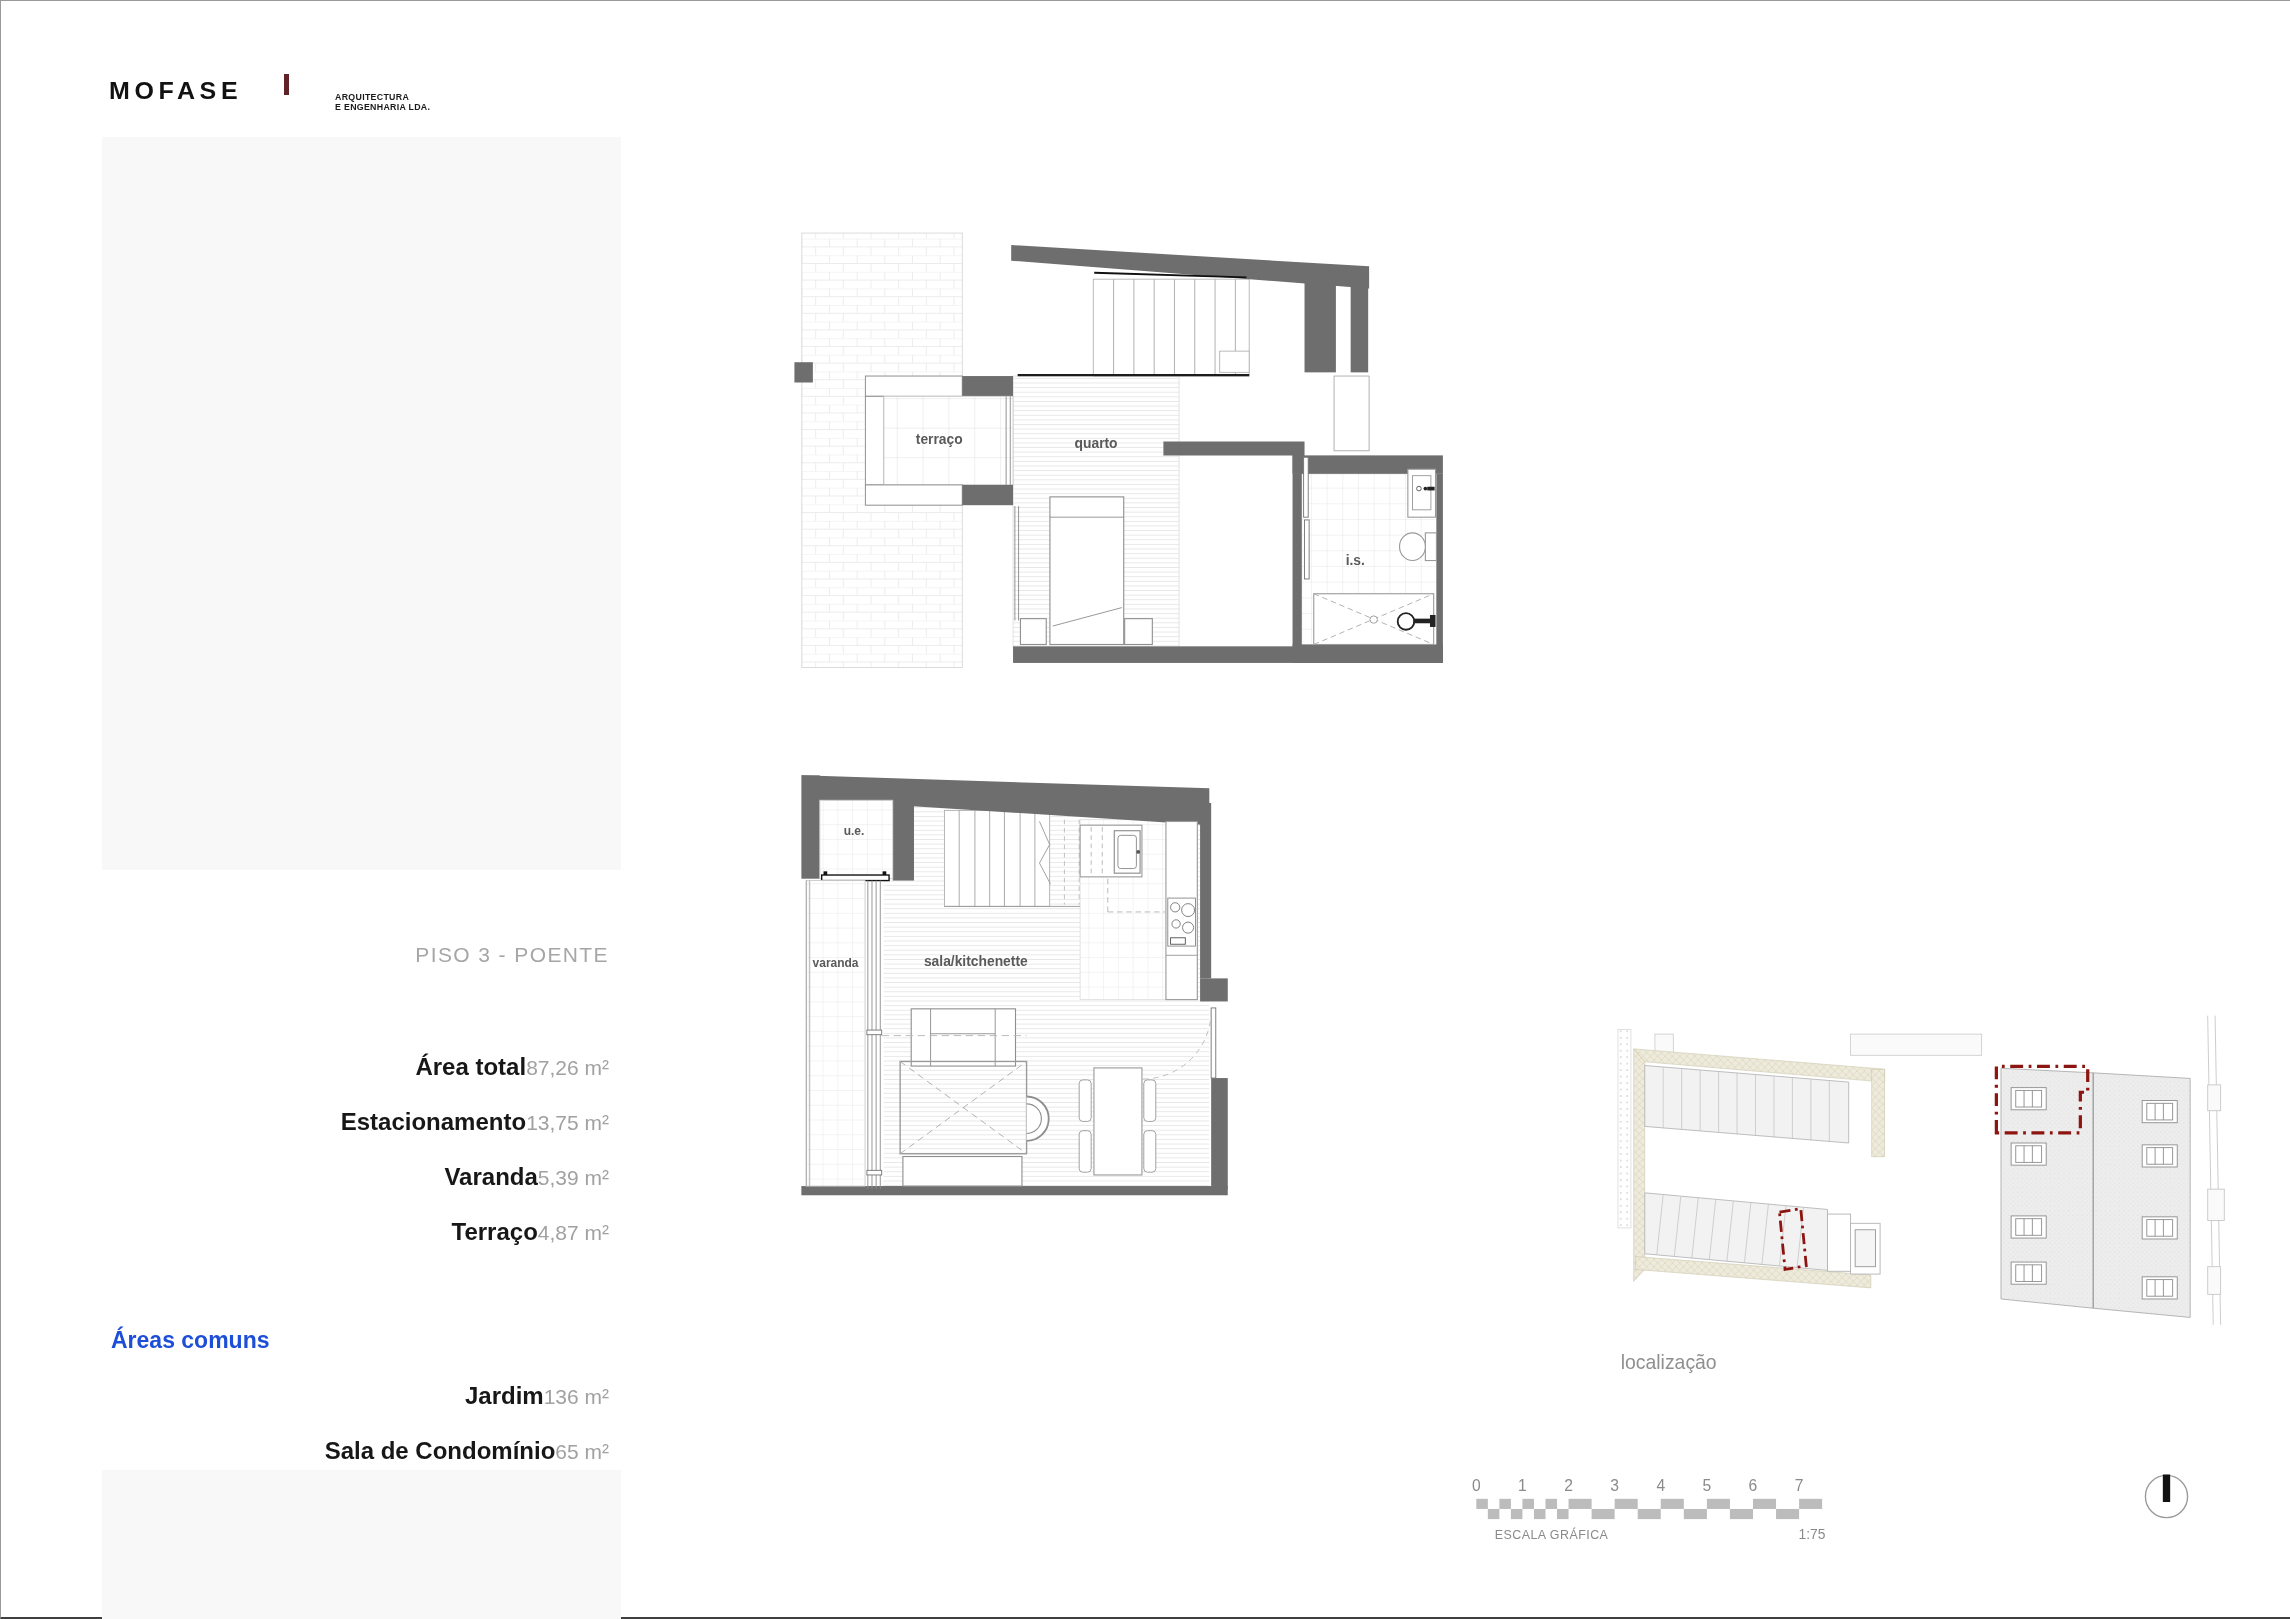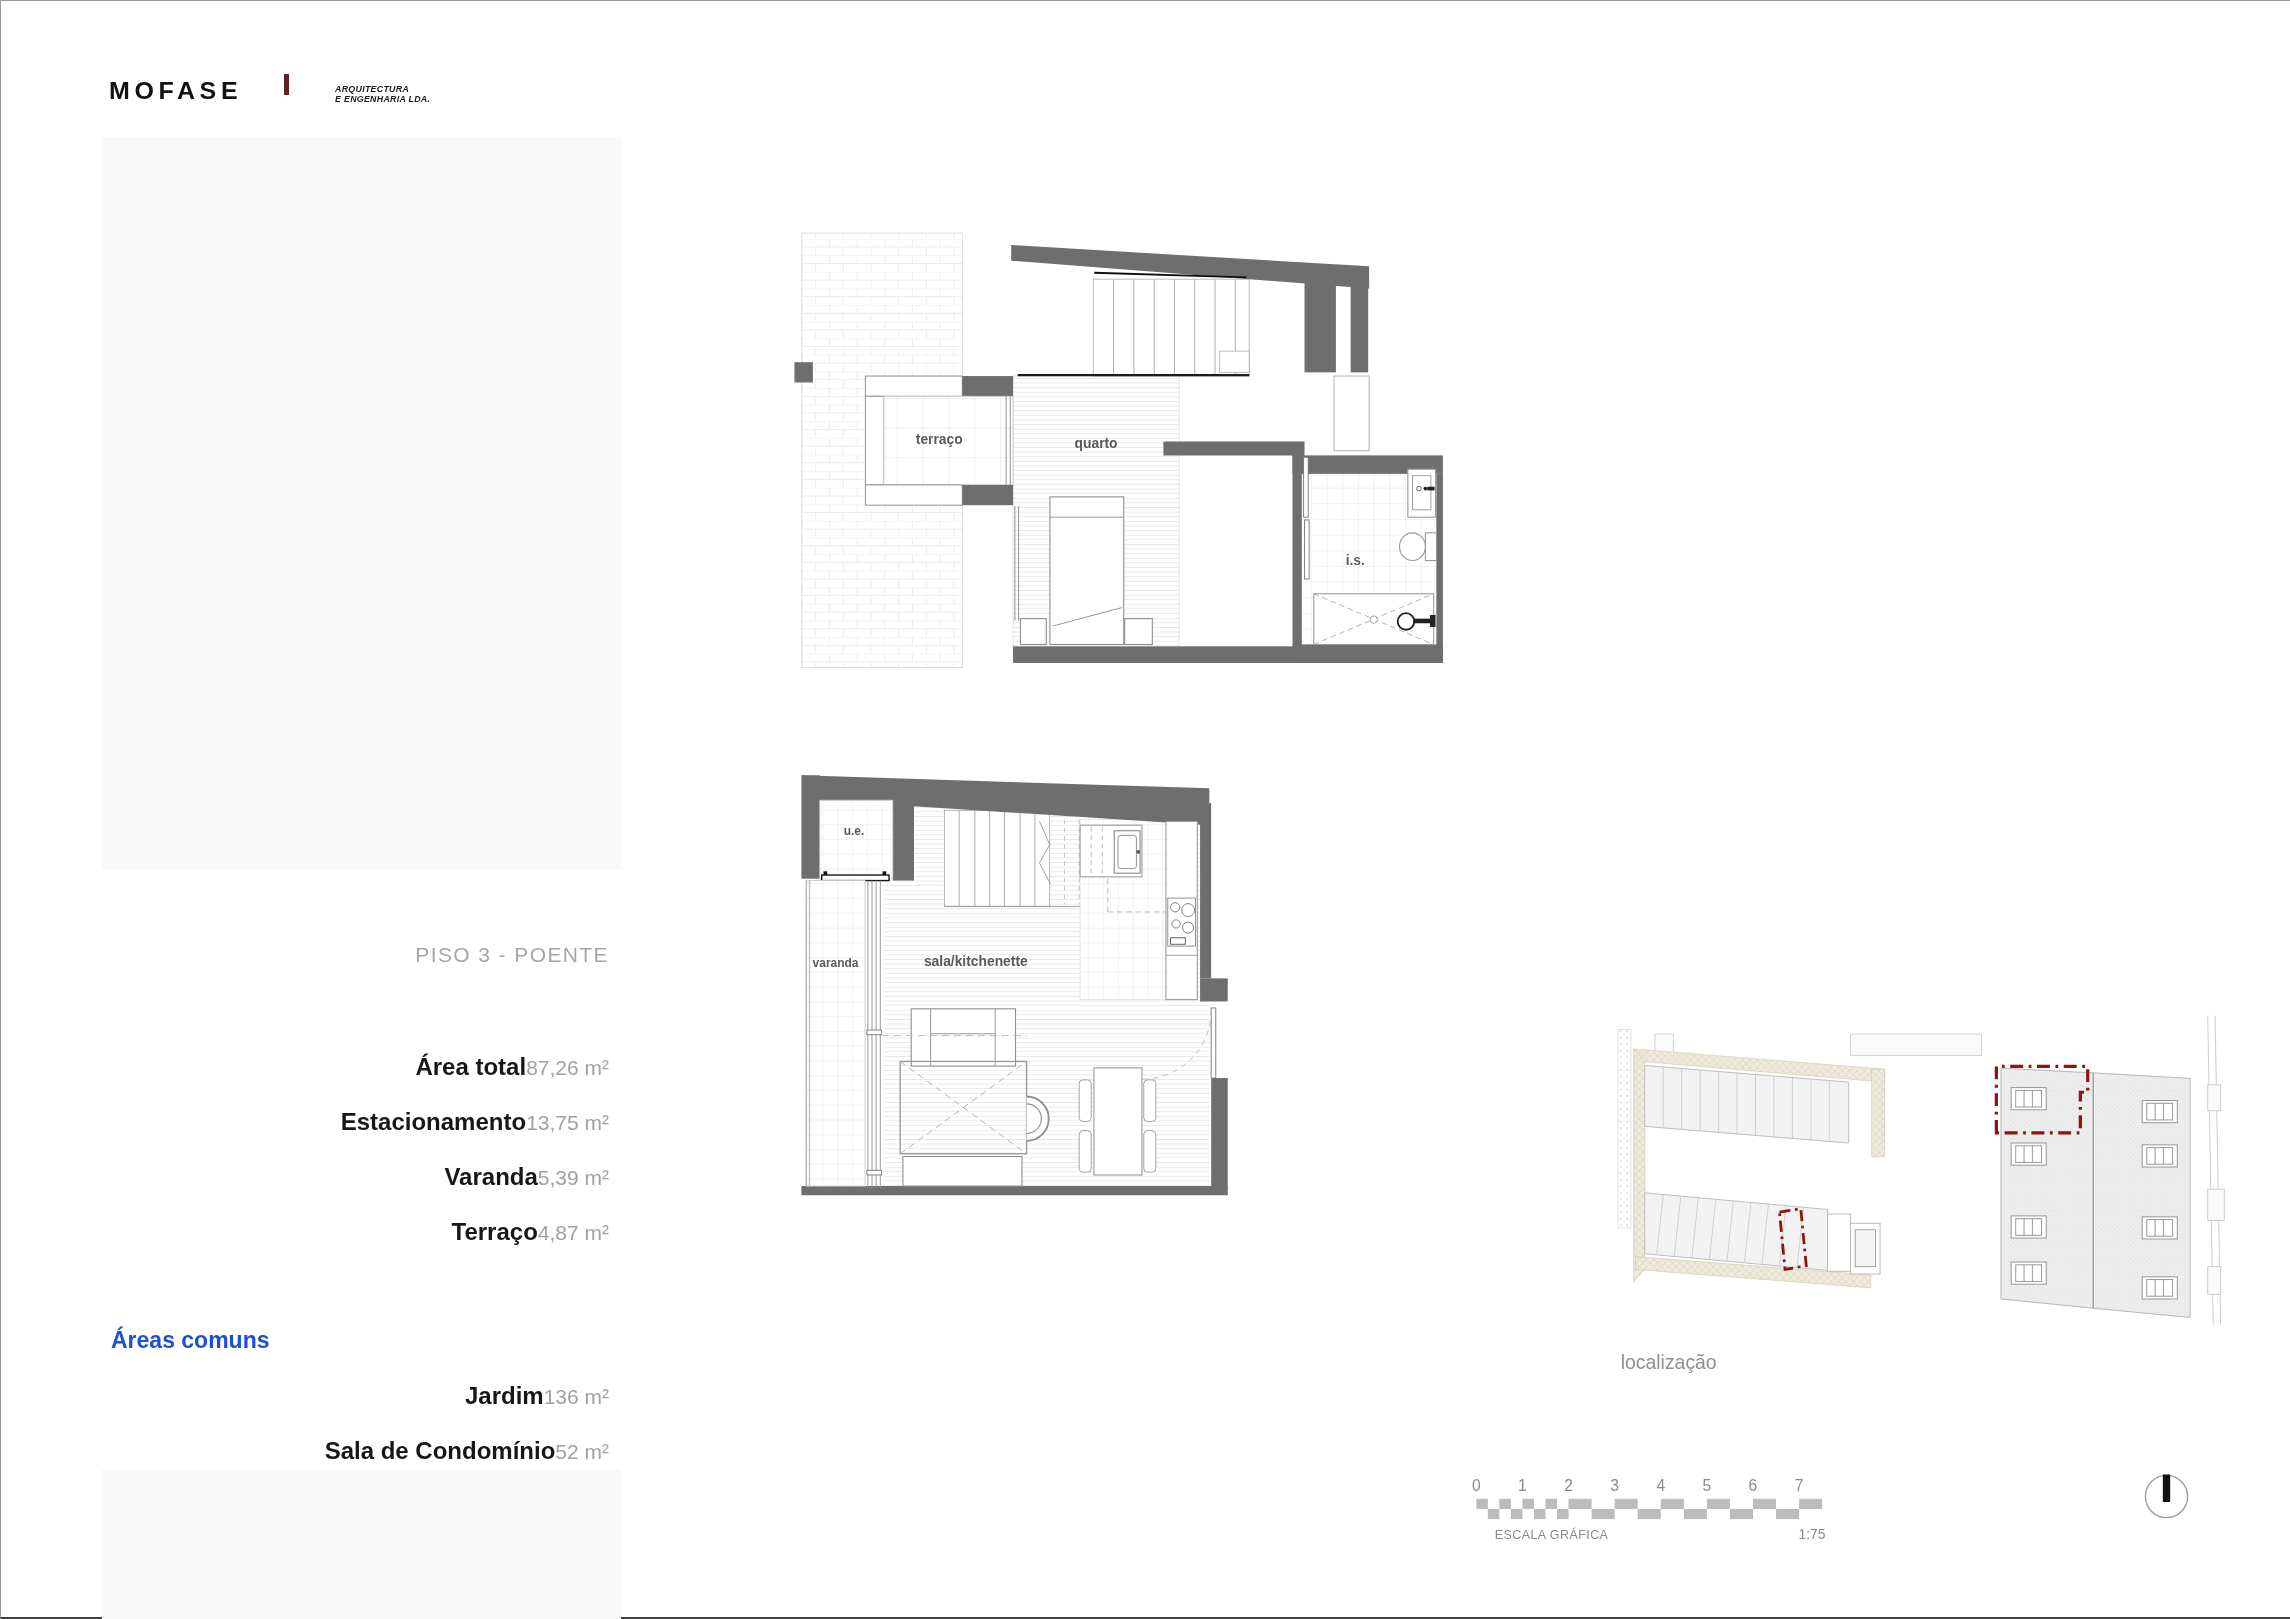--- a/index.html
+++ b/index.html
@@ -7,21 +7,21 @@
         font-family:"Liberation Sans", sans-serif;overflow:hidden;}
   .page-frame{position:absolute;inset:0;border-top:1.8px solid #9a9a9a;
         border-left:1.8px solid #9a9a9a;border-right:1.8px solid #a5a5a5;
         border-bottom:3.7px solid #3f3f3f;pointer-events:none;}
   .abs{position:absolute;}
   
   .logo{left:109px;top:78px;display:flex;align-items:flex-start;gap:40px;}
   .brand{font-size:25px;font-weight:bold;letter-spacing:4.6px;color:#121212;
          line-height:24px;transform:scaleY(.95);}
   .logo-tick{width:4.6px;height:21px;background:#5e2227;margin:-3.7px 6.5px 0 1.8px;}
-  .tagline{display:flex;flex-direction:column;justify-content:flex-start;margin-top:7px;font-style:italic;}
+  .tagline{display:flex;flex-direction:column;justify-content:flex-start;margin-top:15px;}
   .tagline span{font-size:8.8px;font-weight:bold;letter-spacing:0.3px;color:#1a1a1a;line-height:9.7px;}
   
   .panel{background:#f8f8f8;}
   
   .titleblock{left:111px;top:936px;width:498px;}
   .title-row{display:flex;justify-content:space-between;align-items:baseline;}
   .unit-title{font-size:51px;font-weight:bold;color:#161616;letter-spacing:0;}
   .unit-fraction{font-size:40px;color:#9c9c9c;}
   .unit-floor{text-align:right;font-size:21px;color:#a6a6a6;letter-spacing:1.4px;margin-top:7.4px;}
   
@@ -79,21 +79,21 @@
   </div>
 
   <div class="abs commons">
     <div class="commons-title">Áreas comuns</div>
     <div class="arow">
       <span class="alabel">Jardim</span>
       <span class="avalue">136 m²</span>
     </div>
     <div class="arow">
       <span class="alabel">Sala de Condomínio</span>
-      <span class="avalue">52 m²</span>
+      <span class="avalue">65 m²</span>
     </div>
   </div>
 
   <svg class="abs" style="left:794px;top:222px;" width="665" height="452" viewBox="0 0 720 490">
     <defs>
       <pattern id="brick" width="30" height="18" patternUnits="userSpaceOnUse">
         <rect width="30" height="18" fill="#ffffff"></rect>
         <path d="M0,0 H30 M0,9 H30 M8,0 V9 M23,9 V18" stroke="#ebebeb" stroke-width="1" fill="none"></path>
       </pattern>
       <pattern id="stripesU" width="8" height="5" patternUnits="userSpaceOnUse">

